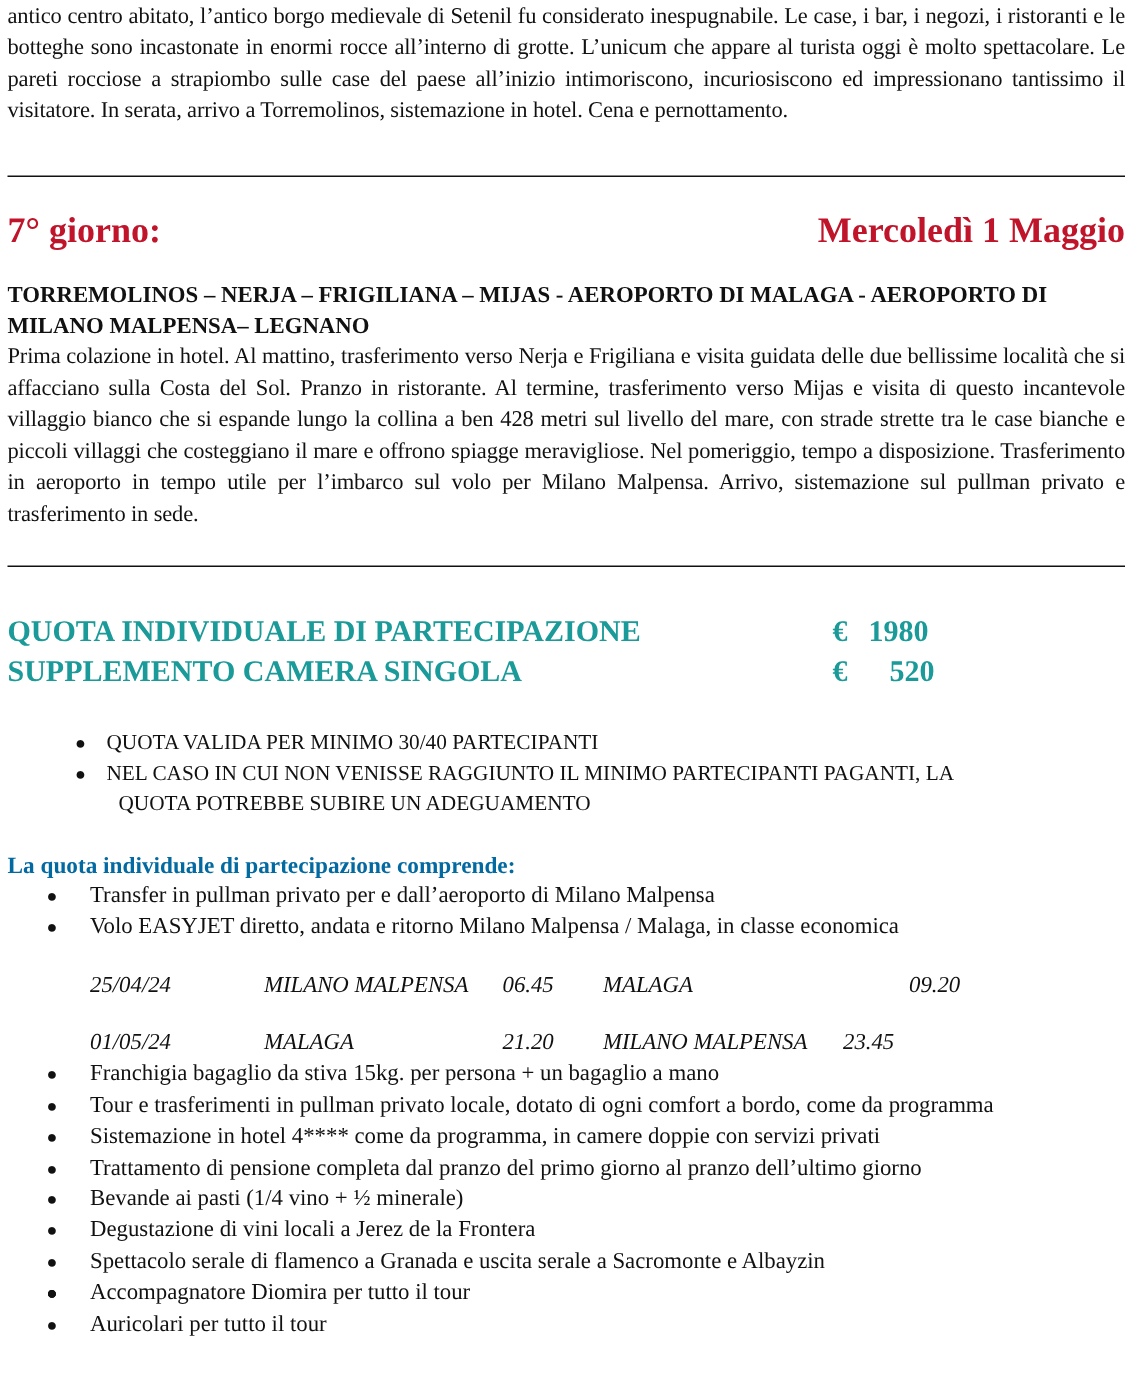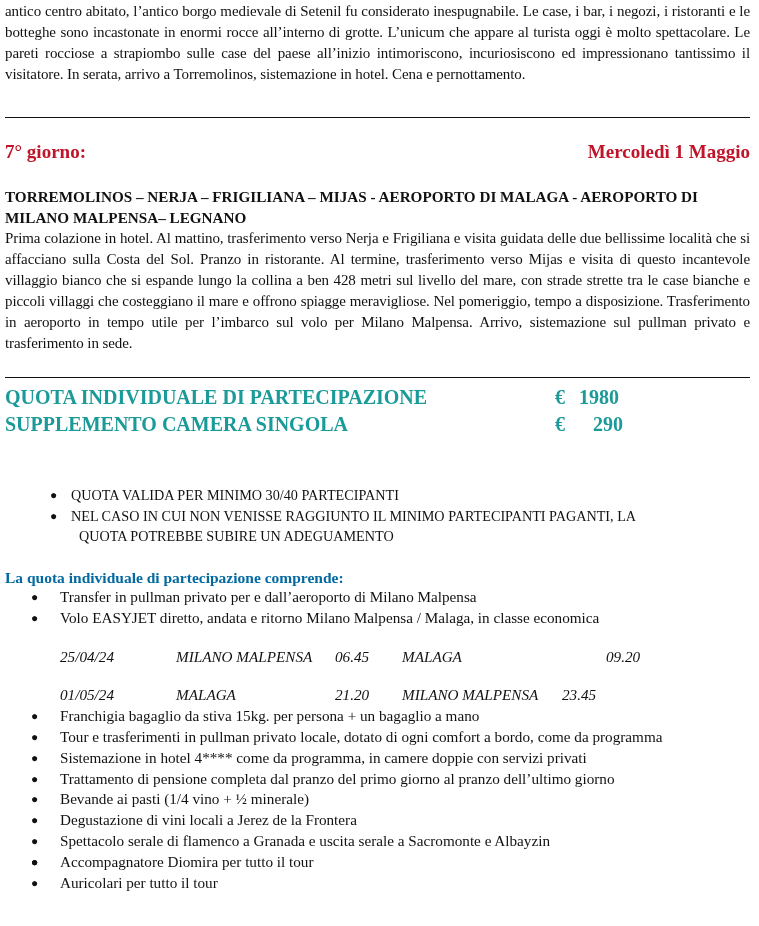--- a/index.html
+++ b/index.html
@@ -14,29 +14,29 @@
     margin: 0; letter-spacing: -0.1px;
   }
   .para-top { position: absolute; top: 1px; left: 0; width: 745px; }
   .rule {
     position: absolute; left: 0; width: 745px; height: 0;
     border-top: 1.3px solid #111;
   }
   .day-row {
     position: absolute; top: 141px; left: 0; width: 745px;
     display: flex; justify-content: space-between; align-items: baseline;
-    color: #c0142a; font-weight: bold; font-size: 19px;
+    color: #c0142a; font-weight: bold; font-size: 24px;
   }
   .route {
     position: absolute; top: 186px; left: 0; width: 745px;
     font-weight: bold; font-size: 15.2px; line-height: 21px; margin: 0;
   }
   .day-desc { position: absolute; top: 228px; left: 0; width: 745px; }
   .price-block {
-    position: absolute; top: 384px; left: 0; width: 745px;
+    position: absolute; top: 408px; left: 0; width: 745px;
     color: #1a9a98; font-weight: bold; font-size: 20px; line-height: 27px;
   }
   .price-row { display: flex; }
   .price-label { width: 550px; }
   .price-cur { width: 24px; }
   .price-val { width: 80px; }
   .conditions {
     position: absolute; top: 485px; left: 0; width: 745px;
     margin: 0; padding: 0; list-style: none;
     font-size: 14.2px; line-height: 20.5px;
@@ -87,21 +87,21 @@
 
   <div class="price-block">
     <div class="price-row">
       <span class="price-label">QUOTA INDIVIDUALE DI PARTECIPAZIONE</span>
       <span class="price-cur">€</span>
       <span class="price-val">1980</span>
     </div>
     <div class="price-row">
       <span class="price-label">SUPPLEMENTO CAMERA SINGOLA</span>
       <span class="price-cur">€</span>
-      <span class="price-val" style="padding-left:14px;">290</span>
+      <span class="price-val" style="padding-left:14px;">520</span>
     </div>
   </div>
 
   <ul class="conditions">
     <li>
       <span class="bullet">●</span>
       <span>QUOTA VALIDA PER MINIMO 30/40 PARTECIPANTI</span>
     </li>
     <li>
       <span class="bullet">●</span>

